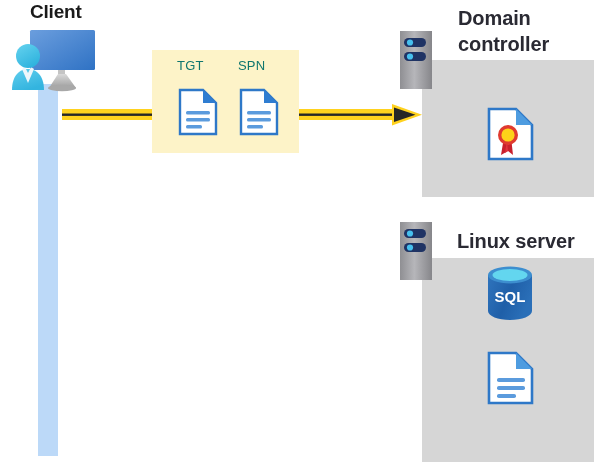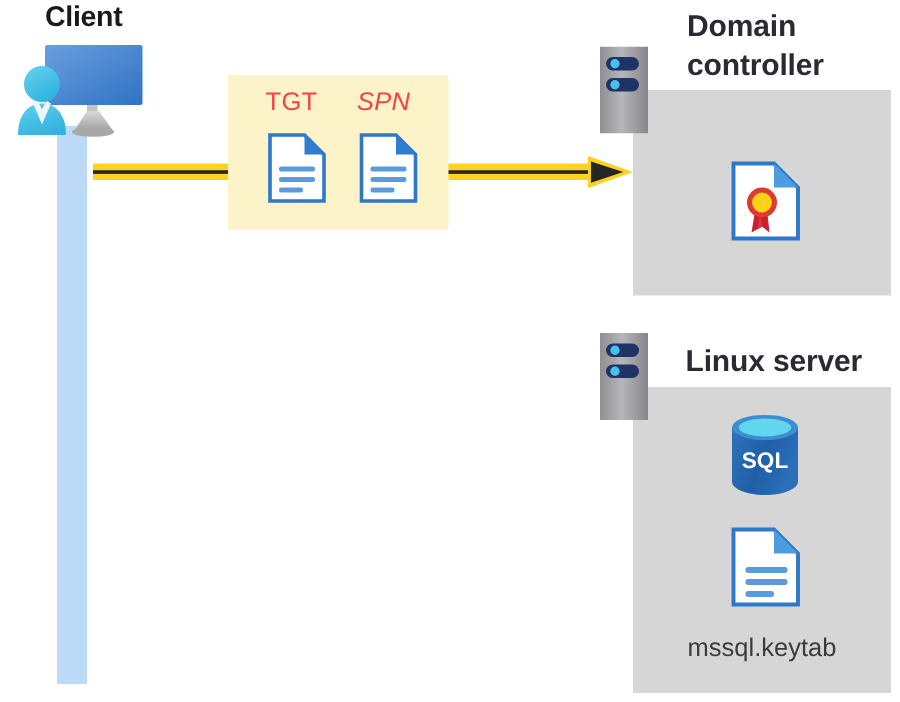--- a/index.html
+++ b/index.html
@@ -51,26 +51,26 @@
   #token-box {
     left: 152px;
     top: 50px;
     width: 147px;
     height: 103px;
     background: #fdf3c8;
   }
   .token-caption {
     position: absolute;
     top: 58px;
-    font-size: 17px;
-    color: #ef4444;
+    font-size: 13px;
+    color: #0f766e;
     letter-spacing: 0.2px;
   }
   #tgt-caption { left: 177px; }
-  #spn-caption { left: 238px; font-style: italic; }
+  #spn-caption { left: 238px; }
 
   .doc-icon-wrap { position: absolute; }
   #tgt-doc { left: 178px; top: 88px; }
   #spn-doc { left: 239px; top: 88px; }
 
   
   #flow-arrow {
     left: 62px;
     top: 104px;
     width: 360px;
@@ -96,21 +96,21 @@
     font-weight: bold;
     color: #2a2a33;
     line-height: 1.32;
     letter-spacing: -0.1px;
   }
   #dc-title { left: 458px; top: 5px; width: 140px; }
   #lx-title { left: 457px; top: 228px; white-space: nowrap; text-align: right; }
 
   
   #cert-icon { left: 487px; top: 107px; }
-  #sql-icon  { left: 484px; top: 274px; }
+  #sql-icon  { left: 484px; top: 264px; }
   #keytab-icon { left: 487px; top: 351px; }
 
   #keytab-label {
     left: 422px;
     top: 422px;
     width: 172px;
     text-align: center;
     font-size: 17px;
     color: #3b3b3b;
   }
@@ -264,15 +264,14 @@
   <div class="abs" id="keytab-icon">
     <svg width="48" height="54" viewBox="0 0 48 54">
       <path d="M2 2 H29 L45 18 V52 H2 Z" fill="#ffffff" stroke="#2e78c8" stroke-width="2.6"></path>
       <path d="M29 2 L45 18 H29 Z" fill="#4e9ce0"></path>
       <rect x="10" y="27" width="28" height="4" rx="1.8" fill="#5b9bdd"></rect>
       <rect x="10" y="35" width="28" height="4" rx="1.8" fill="#5b9bdd"></rect>
       <rect x="10" y="43" width="19" height="4" rx="1.8" fill="#5b9bdd"></rect>
     </svg>
   </div>
 
-  <div class="abs" id="keytab-label">mssql.keytab</div>
 
 </div>
 
 </body></html>

